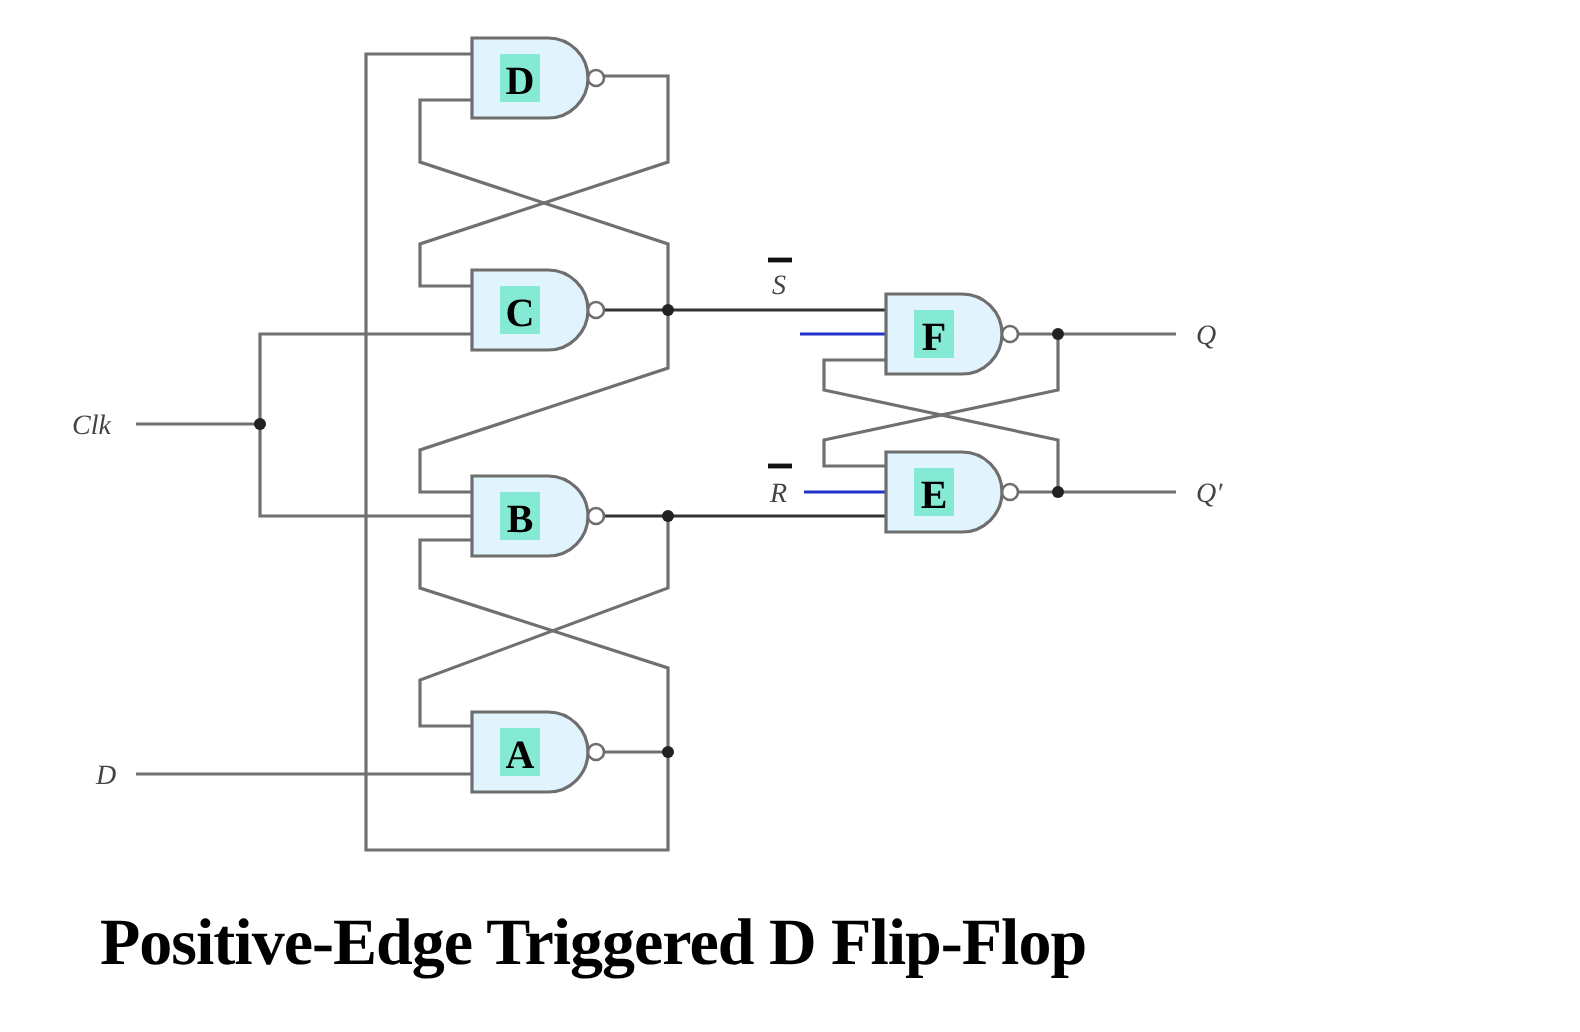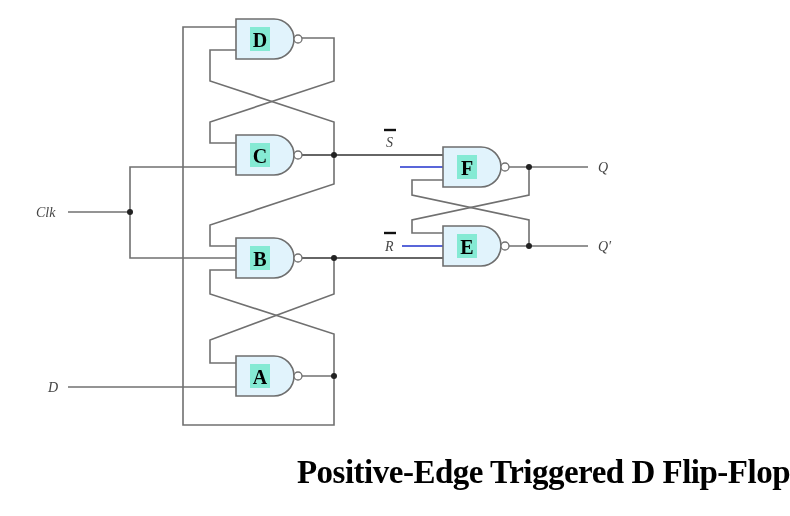--- a/index.html
+++ b/index.html
@@ -9,21 +9,21 @@
   .wire-dark { stroke: #333333; stroke-width: 1.6; fill: none; }
   .wire-blue { stroke: #2233cc; stroke-width: 1.6; fill: none; }
   .gate-body { fill: #e1f3fc; stroke: #6e6e6e; stroke-width: 1.6; }
   .bubble { fill: #ffffff; stroke: #6e6e6e; stroke-width: 1.3; }
   .dot { fill: #222222; }
   .gate-label-bg { fill: #85ead4; }
   .gate-label { font-family: "Liberation Serif", serif; font-weight: bold; font-size: 20px; fill: #000; }
   .io-label { font-family: "Liberation Serif", serif; font-style: italic; font-size: 14px; fill: #444; }
   .bar { stroke: #111; stroke-width: 2.4; }
   #title {
-    position: absolute; left: 0; top: 454px; width: 790px; text-align: right;
+    position: absolute; left: 0; top: 454px; width: 790px; text-align: left;
     font-family: "Liberation Serif", serif; font-weight: bold; font-size: 33px; color: #000;
     letter-spacing: -0.5px; padding-left: 50px; box-sizing: border-box;
   }
 </style>
 </head>
 <body>
 
 <svg id="circuit" width="790" height="516" viewBox="0 0 790 516">
 
   <path class="wire" d="M236,27 H183 V425 H334 V376"></path>

